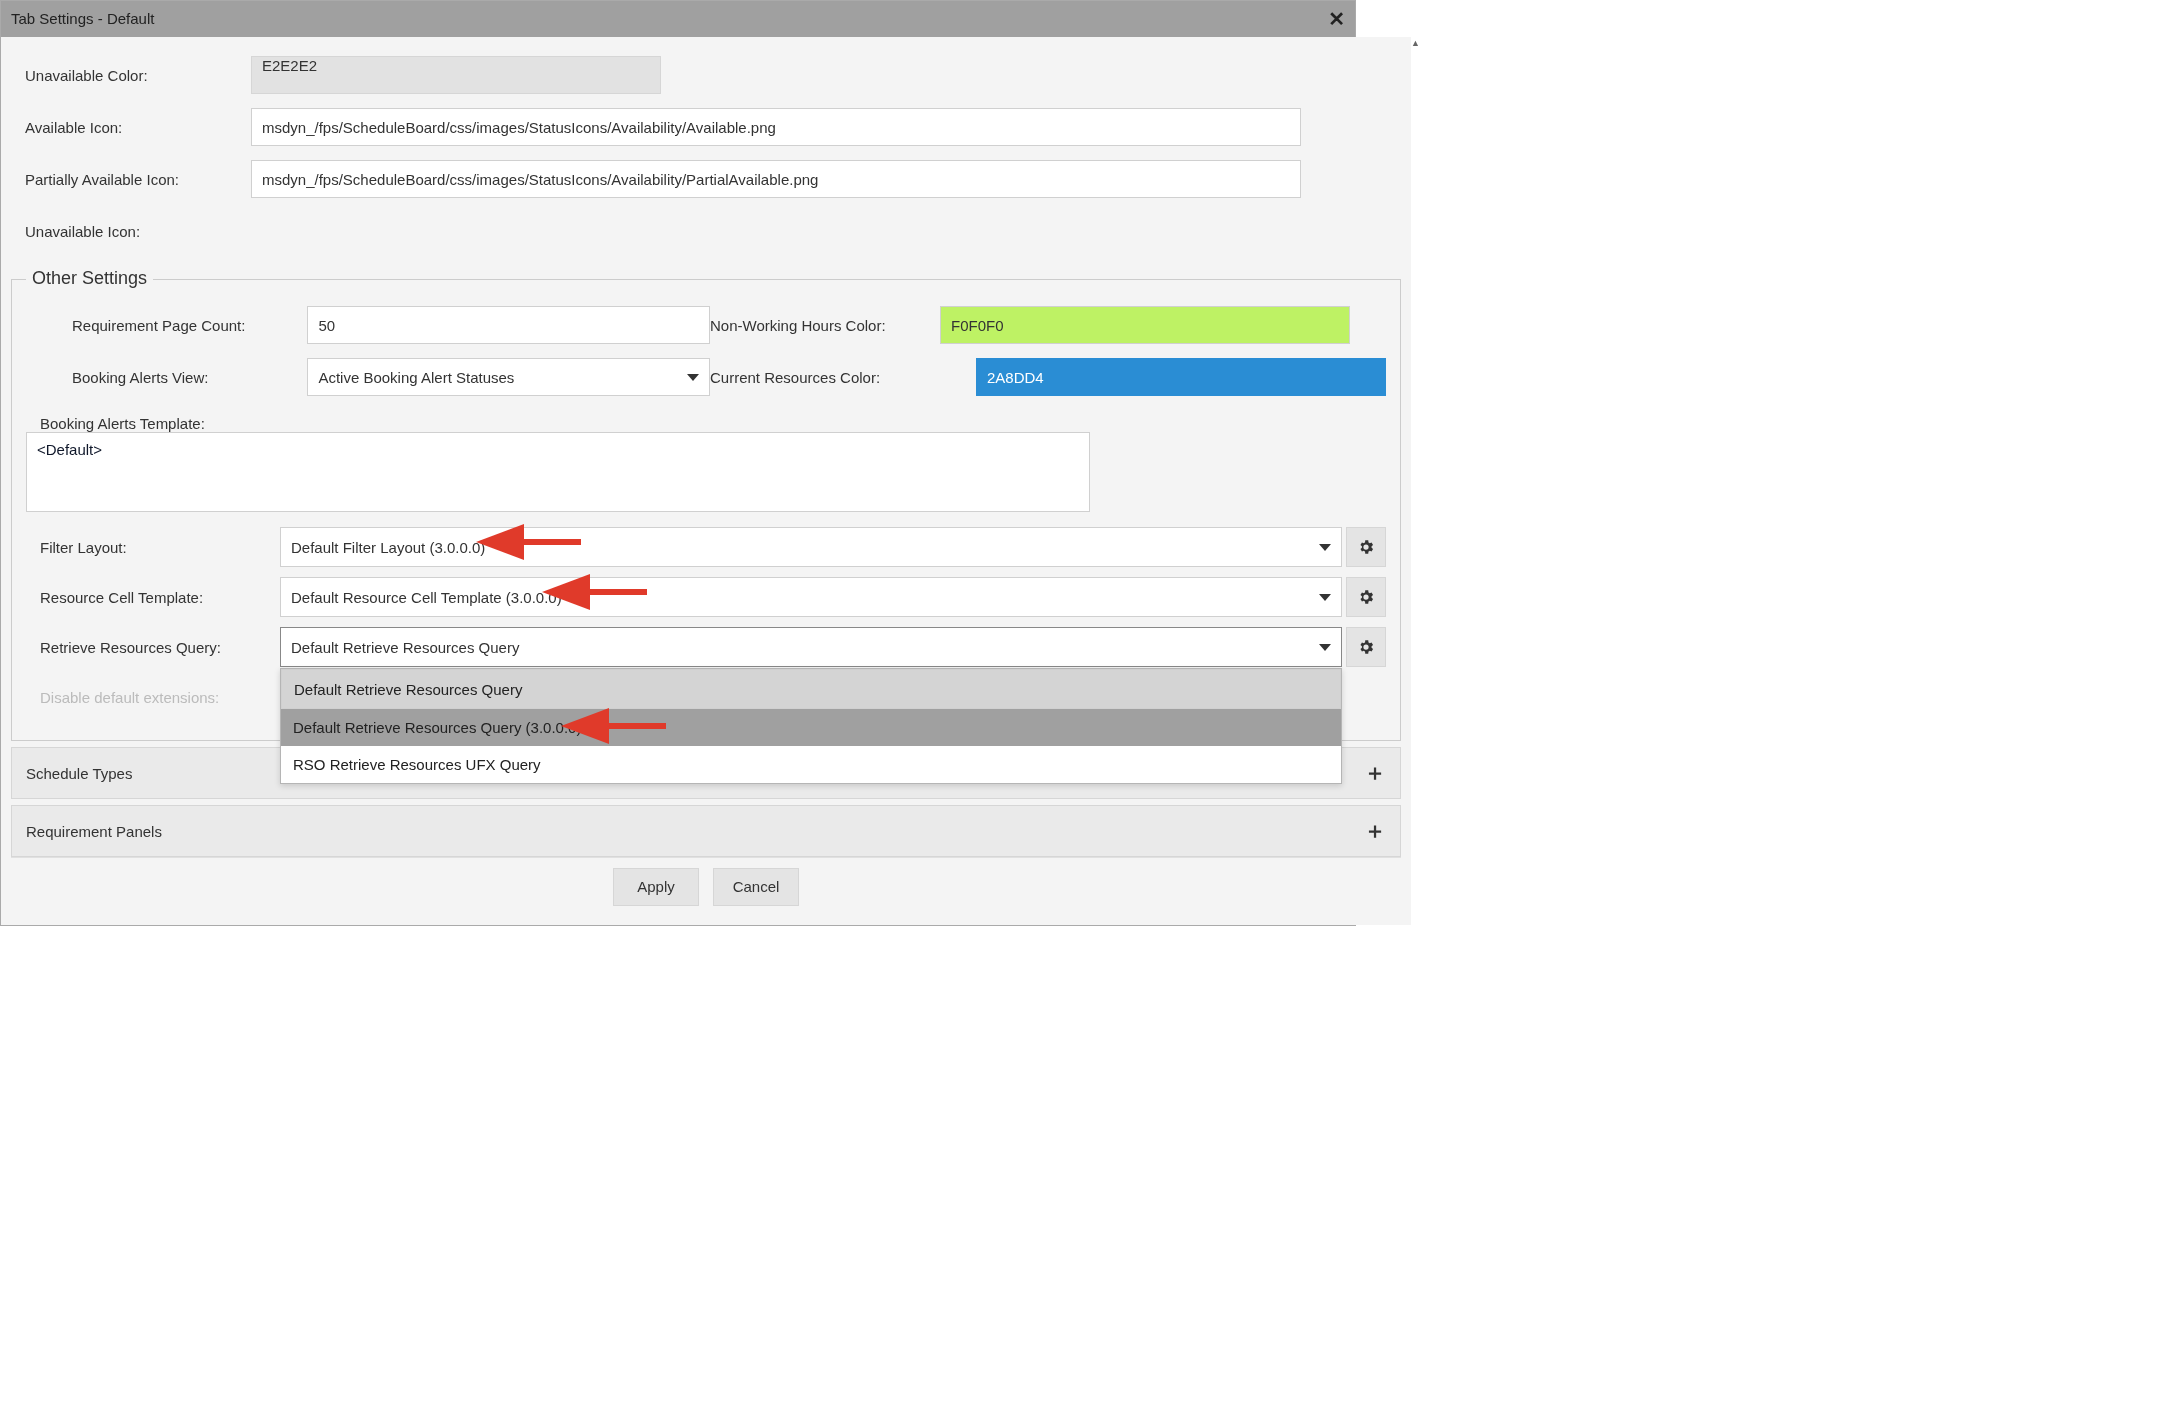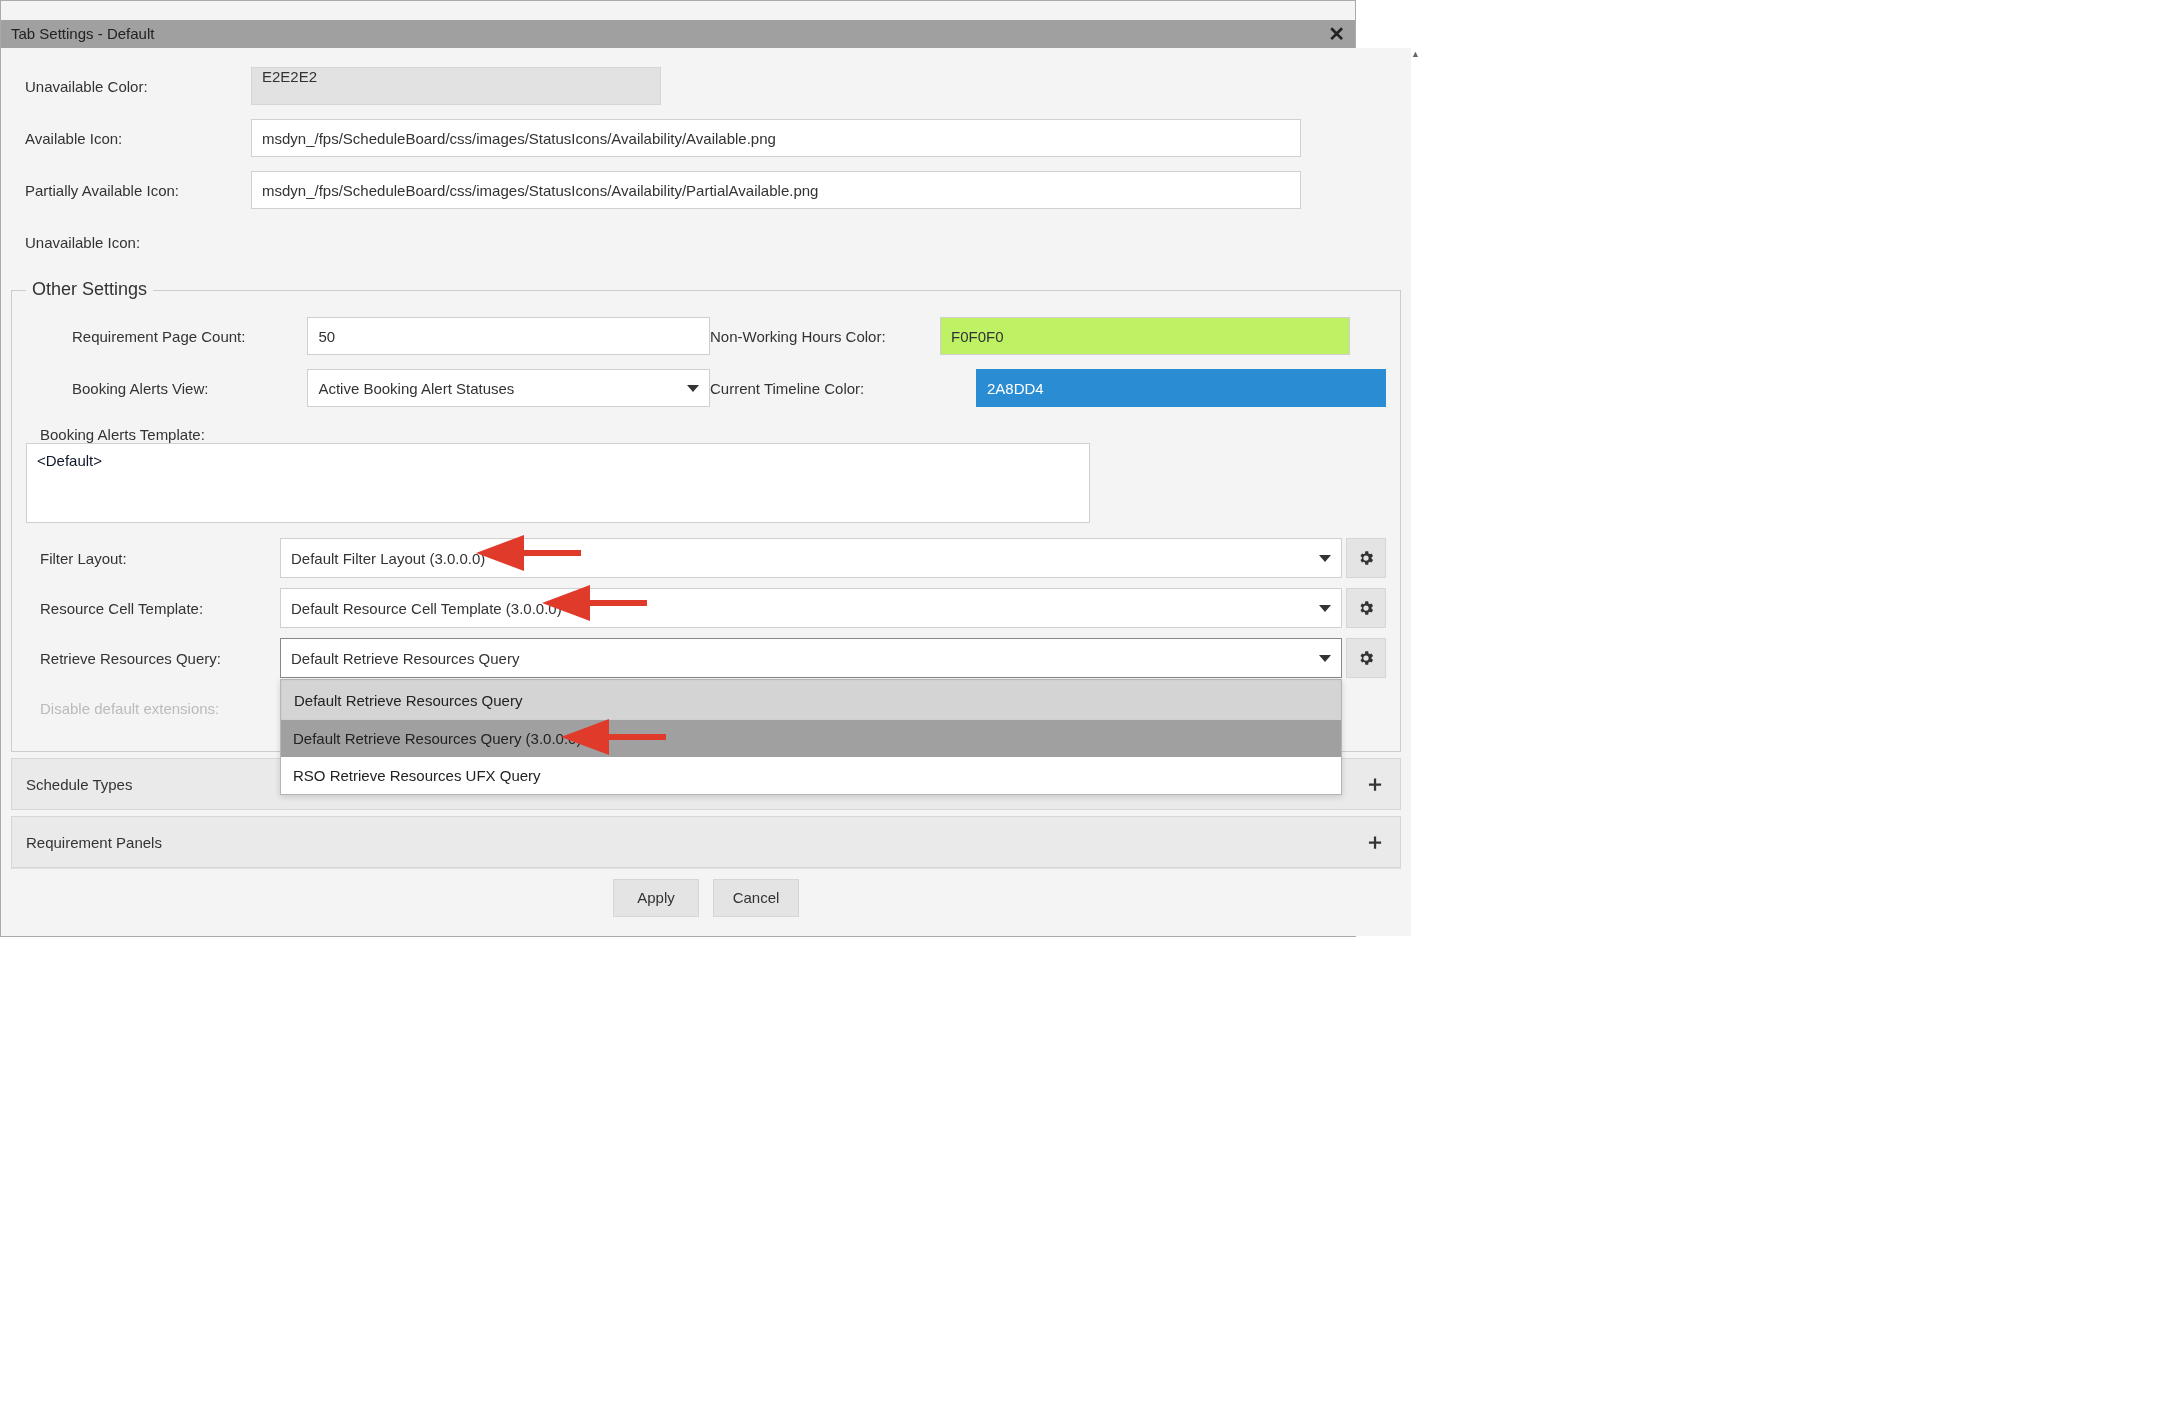--- a/index.html
+++ b/index.html
@@ -1,18 +1,18 @@
 <!DOCTYPE html>
 <html><head>
 <meta charset="utf-8">
 <style>
   * { box-sizing: border-box; }
   html, body { margin:0; padding:0; font-family: 'Segoe UI', Arial, sans-serif; font-size:15px; color:#333; background:#fff;}
   .window { width:1356px; border:1px solid #aaa; position:relative; background:#f4f4f4;}
-  .titlebar { background: #a0a0a0; color:#222; height:28px; line-height:28px; padding:12px 10px; font-size:15px; display:flex; justify-content:space-between; align-items:center;margin-top:19px;}
+  .titlebar { background: #a0a0a0; color:#222; height:36px; line-height:28px; padding:12px 10px; font-size:15px; display:flex; justify-content:space-between; align-items:center;}
   .titlebar .close { font-size:20px; font-weight:bold; cursor:pointer; }
   .content-wrap { position:relative; display:flex; }
   .content { flex:1; padding:0 10px 10px 10px; background:#f4f4f4;}
   .scrollbar-col { width:12px; background:#eee; position:relative;}
   .scroll-arrow-up { position:absolute; top:0; left:0; right:0; height:12px; background:#ddd; font-size:9px; text-align:center; line-height:12px; color:#666;}
   .scroll-thumb { position:absolute; bottom:0; left:1px; right:1px; height:130px; background:#ccc;}
   .fieldset { border:1px solid #ccc; padding: 0 14px 18px 14px; margin-top:24px; background:#f4f4f4; position:relative;}
   .fieldset .legend { position:relative; top:-12px; background:#f4f4f4; padding:0 6px; font-size:18px; color:#333; display:inline-block;}
   .top-rows { padding-top:14px;}
   .row { display:flex; align-items:center; min-height:48px; margin-bottom:4px;}
@@ -99,21 +99,21 @@
 
         <div class="two-col">
           <div class="lcol">
             <div class="lab">Booking Alerts View:</div>
             <div class="select-input">
               <span>Active Booking Alert Statuses</span>
               <span class="caret-down"></span>
             </div>
           </div>
           <div class="rcol">
-            <div class="lab">Current Timeline Color:</div>
+            <div class="lab">Current Resources Color:</div>
             <div class="ctl">
                 <div class="color-readonly color-blue">
                   <span>2A8DD4</span>
                 </div>
               </div>
           </div>
         </div>
 
         <div class="row" style="align-items:flex-start; padding-top:4px;flex-direction:column;">
           <div class="label" style="padding-top:6px;">Booking Alerts Template:</div>

